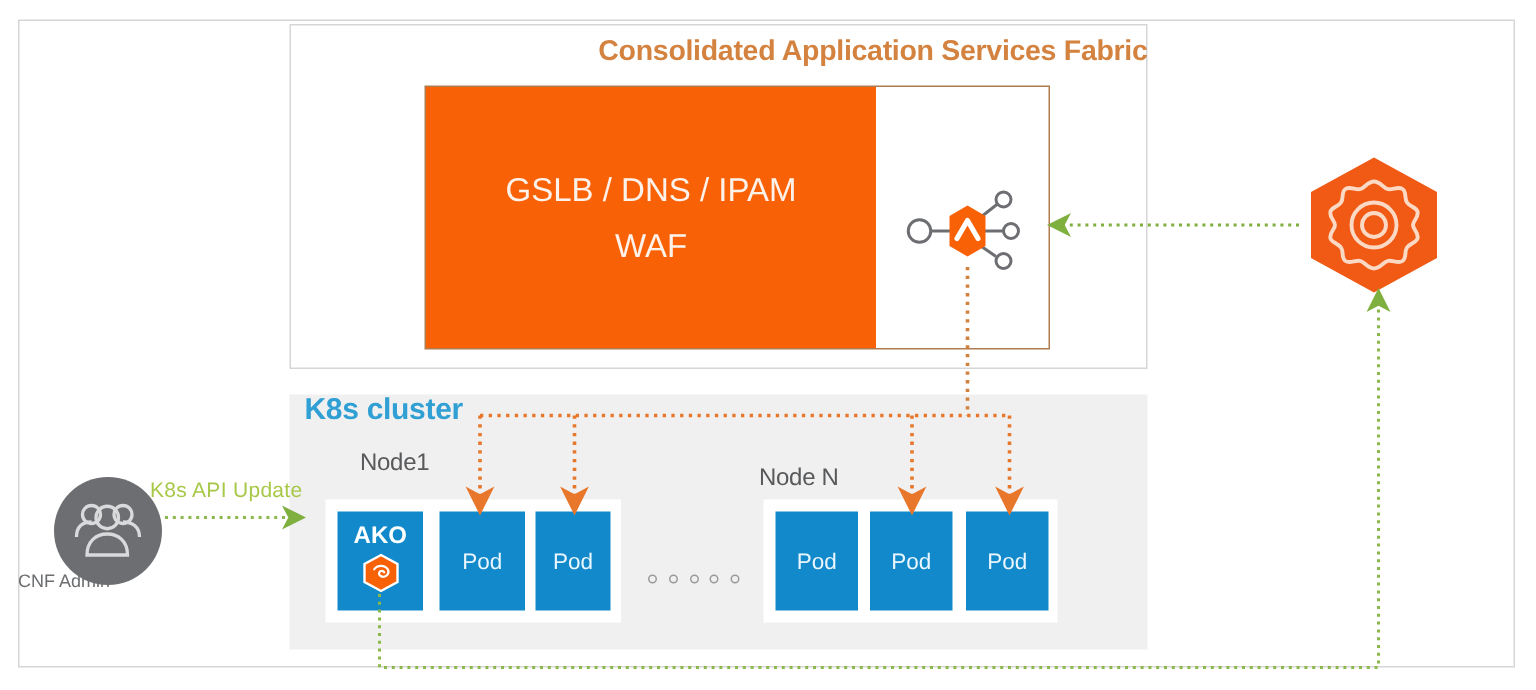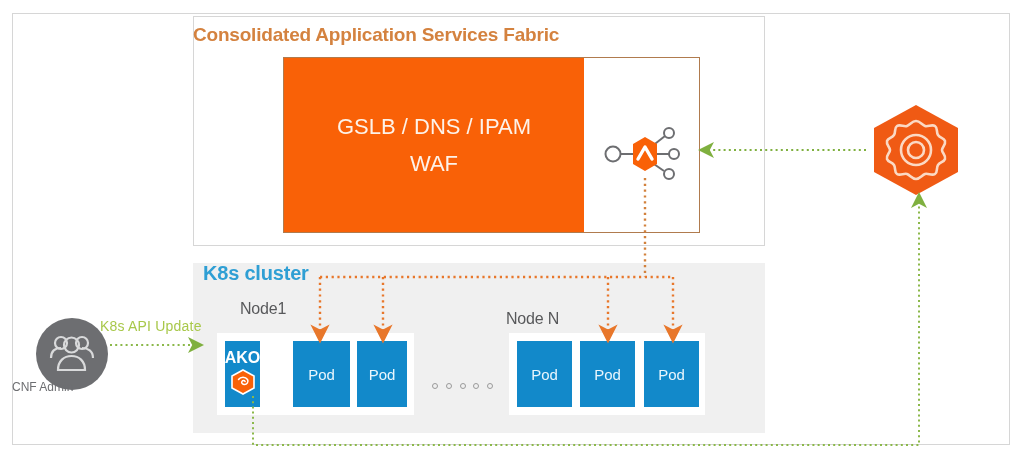--- a/index.html
+++ b/index.html
@@ -9,21 +9,21 @@
   .canvas{position:absolute;left:0;top:0;width:1024px;height:460px;}
 
   
   .outer-frame{position:absolute;left:12px;top:13px;width:998px;height:432px;
       border:1px solid #d6d6d6;box-sizing:border-box;background:#fff;}
 
   
   .fabric-panel{position:absolute;left:193px;top:16px;width:572px;height:230px;
       border:1px solid #d6d6d6;box-sizing:border-box;background:#fff;}
   .fabric-title{position:absolute;left:193px;top:24px;width:572px;
-      text-align:left;font-size:19px;font-weight:bold;color:#d4823f;
+      text-align:right;font-size:19px;font-weight:bold;color:#d4823f;
       letter-spacing:-0.2px;}
   .fabric-inner{position:absolute;left:283px;top:57px;width:417px;height:176px;
       border:1px solid #b07b4e;box-sizing:border-box;background:#fff;padding-left:40px;}
   .fabric-orange{position:absolute;left:0;top:0;width:300px;height:100%;
       background:#f96107;}
   .fabric-lines{position:absolute;left:0;top:0;width:300px;height:100%;
       display:flex;flex-direction:column;align-items:center;justify-content:center;
       gap:12px;}
   .fabric-lines div{color:#fdf2e9;font-size:22px;line-height:1.15;white-space:nowrap;}
 
@@ -122,21 +122,21 @@
 
   <div class="k8s-box"></div>
   <div class="k8s-title">K8s cluster</div>
 
   <div class="node-label node1-label">Node1</div>
   <div class="node-label nodeN-label">Node N</div>
 
   <div class="node-box node1-box"></div>
   <div class="node-box nodeN-box"></div>
 
-  <div class="pod ako" style="left:225px;top:341px;width:35px;height:66px;">
+  <div class="pod ako" style="left:225px;top:341px;width:57px;height:66px;">
     <span class="ako-text">AKO</span>
     <span>
       <svg width="26" height="26" viewBox="0 0 26 26">
         <polygon points="13,1 24,7 24,19 13,25 2,19 2,7" fill="#f96107" stroke="#ffffff" stroke-width="1.6"></polygon>
         <path d="M8.5 10.5 c2 -3 7 -3 9 0 c1.4 2.4 -0.6 5 -3 5 c-2 0 -3.4 -1.6 -2.6 -3
                  c0.7 -1.2 2.6 -1.2 3.2 0" fill="none" stroke="#ffffff" stroke-width="1.5" stroke-linecap="round"></path>
       </svg>
     </span>
   </div>
   <div class="pod" style="left:293px;top:341px;width:57px;height:66px;">Pod</div>

